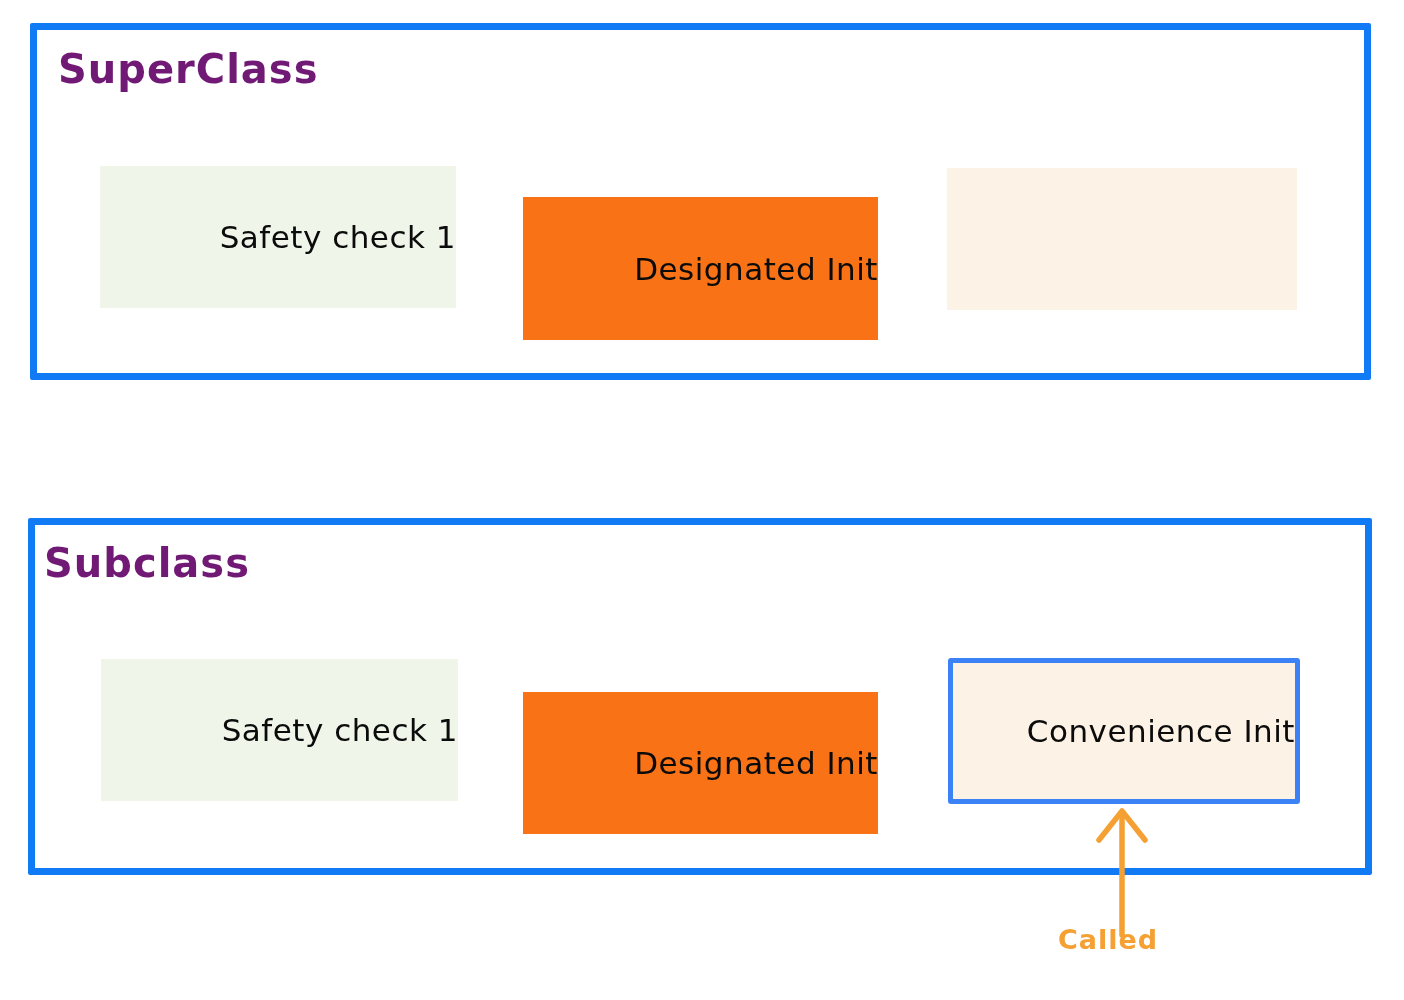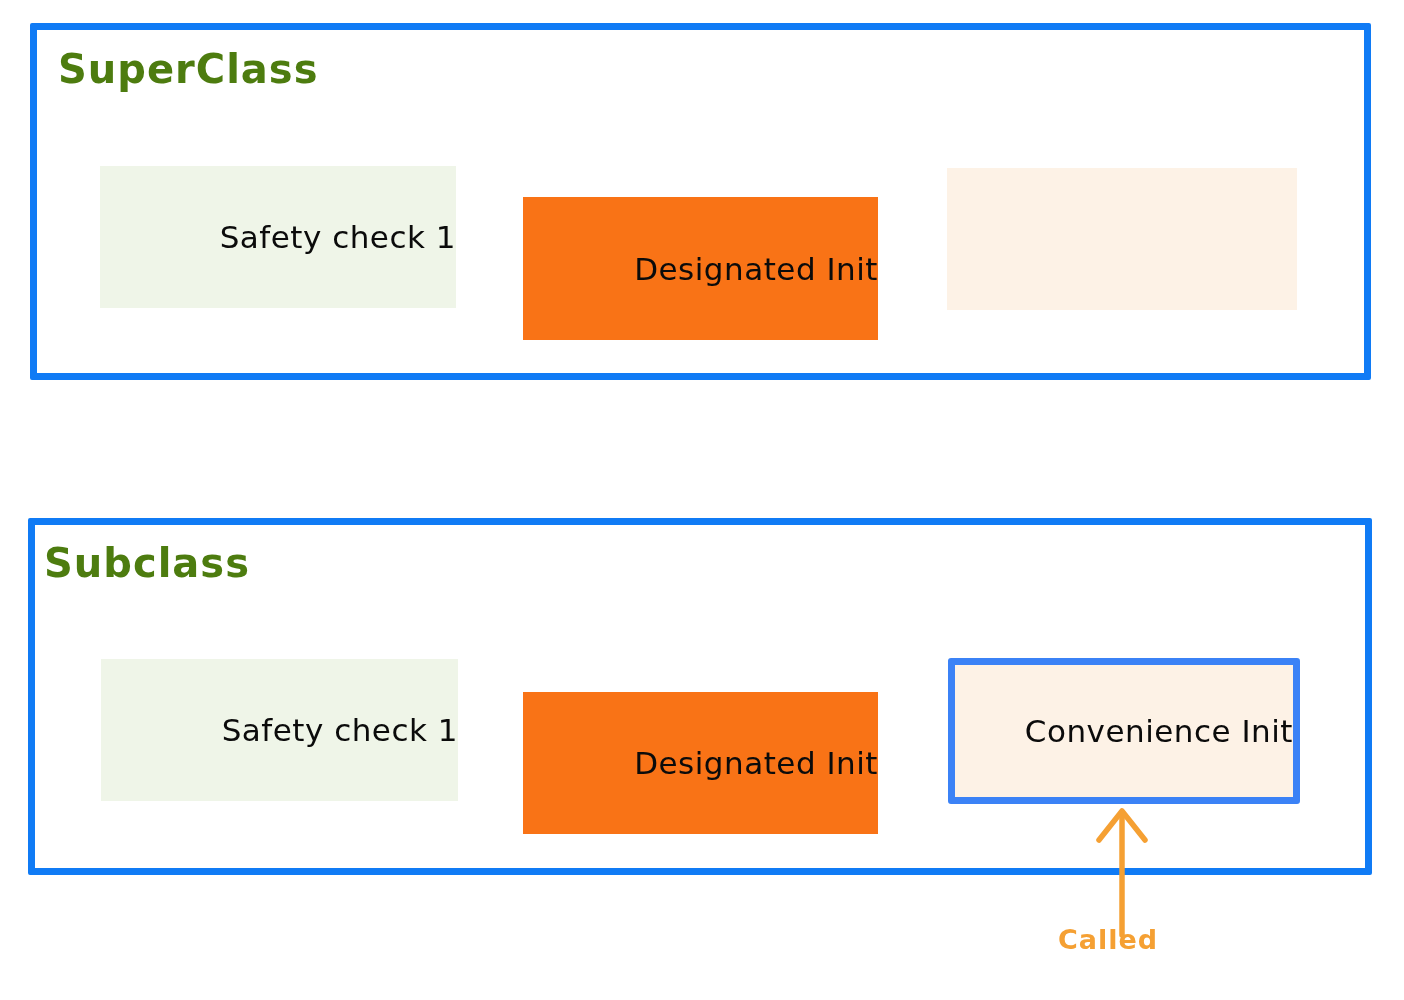--- a/index.html
+++ b/index.html
@@ -19,21 +19,21 @@
     position: absolute;
     box-sizing: border-box;
     border: 7px solid #107bf5;
     background: #ffffff;
     border-radius: 2px;
   }
   .frame-superclass { left: 30px; top: 23px; width: 1341px; height: 357px; }
   .frame-subclass  { left: 28px; top: 518px; width: 1344px; height: 357px; }
   .frame-title {
     position: absolute;
-    color: #4d7c0f;
+    color: #701a75;
     font-size: 40px;
     font-weight: 700;
     letter-spacing: 1px;
     white-space: nowrap;
   }
   .title-superclass { left: 58px; top: 46px; }
   .title-subclass   { left: 44px; top: 540px; }
   .item-box {
     position: absolute;
     box-sizing: border-box;
@@ -49,21 +49,21 @@
   .fill-green { background: #eff5e8; }
   .fill-blue  { background: #f97316; margin-top: 32px; }
   .fill-peach { background: #fdf2e6; }
   .sc-box-1 { left: 100px; top: 166px; width: 356px; height: 142px; }
   .sc-box-2 { left: 523px; top: 165px; width: 355px; height: 143px; }
   .sc-box-3 { left: 947px; top: 168px; width: 350px; height: 142px; }
   .sub-box-1 { left: 101px; top: 659px; width: 357px; height: 142px; }
   .sub-box-2 { left: 523px; top: 660px; width: 355px; height: 142px; }
   .sub-box-3 {
     left: 948px; top: 658px; width: 352px; height: 146px;
-    border: 7px solid #3b82f6;
+    border: 5px solid #3b82f6;
     border-radius: 3px;
   }
   .called-arrow {
     position: absolute;
     left: 1090px;
     top: 804px;
     width: 64px;
     height: 138px;
     z-index: 5;
   }

